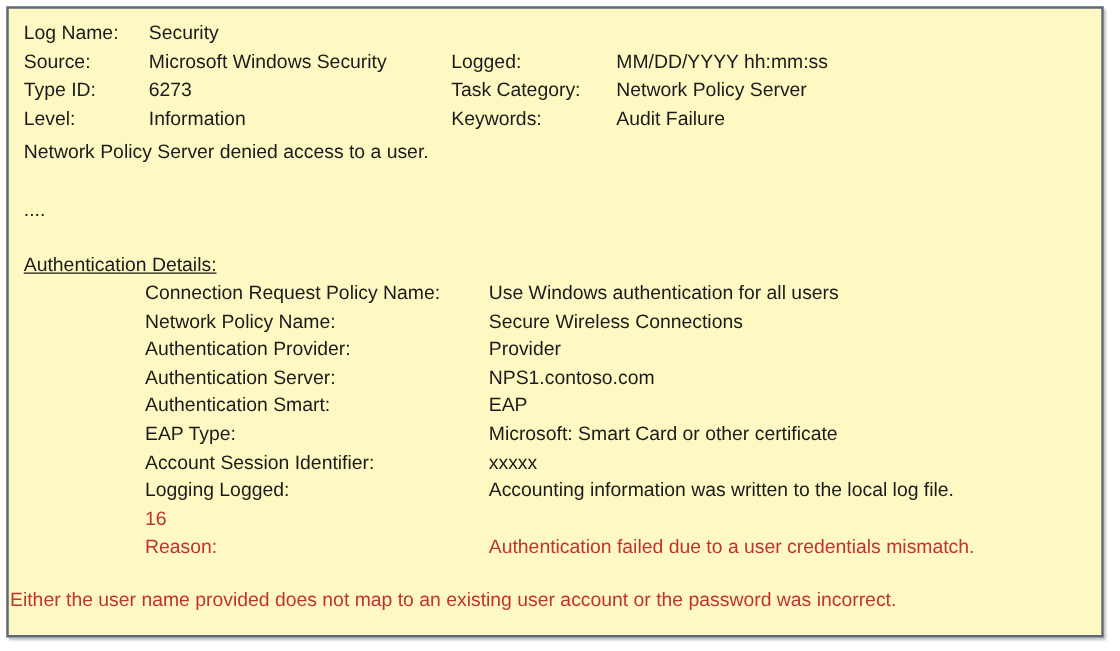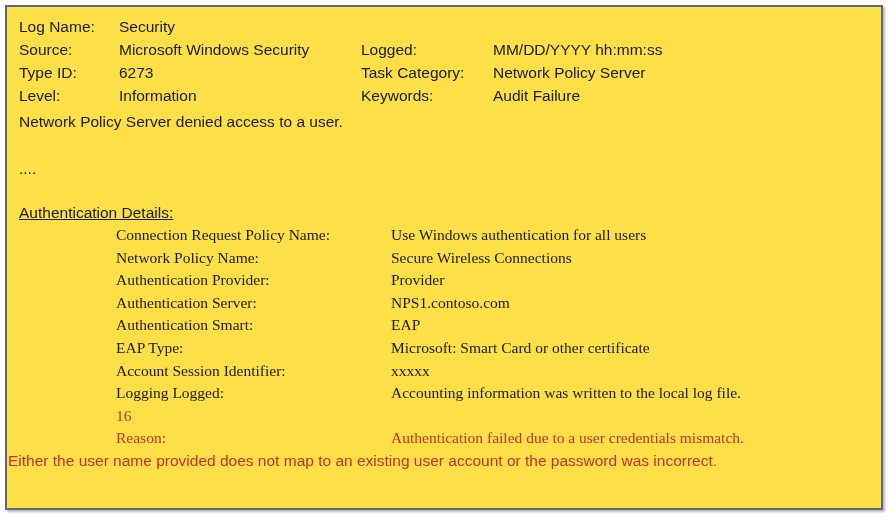--- a/index.html
+++ b/index.html
@@ -14,21 +14,21 @@
     overflow: hidden;
   }
   .frame {
     position: absolute;
     left: 5px;
     top: 5px;
     width: 878px;
     height: 505px;
     box-sizing: border-box;
     border: 2px solid var(--border, #5d6879);
-    background: #fde047;
+    background: #fef9c3;
     padding: 8px 0 0 12px;
     box-shadow: 2px 2px 2px #b8bcc2;
   }
   .header-row {
     display: grid;
     grid-template-columns: 100px 242px 132px auto;
     line-height: 23px;
     white-space: nowrap;
   }
   .msg {
@@ -43,29 +43,29 @@
     margin-top: 21px;
     line-height: 23px;
     text-decoration: underline;
   }
   .detail-row {
     display: grid;
     grid-template-columns: 275px auto;
     margin-left: 97px;
     line-height: 22.6px;
     white-space: nowrap;
-    font-family: Liberation Serif, serif;
   }
   .red {
     color: var(--highlight, #c13237);
   }
   .footnote {
     margin-left: -11px;
     line-height: 22.6px;
     white-space: nowrap;
+    margin-top: 20px;
   }
 </style>
 </head>
 <body>
 
 <div class="frame">
 
   <div class="header">
     <div class="header-row">
       <span>Log Name:</span>

